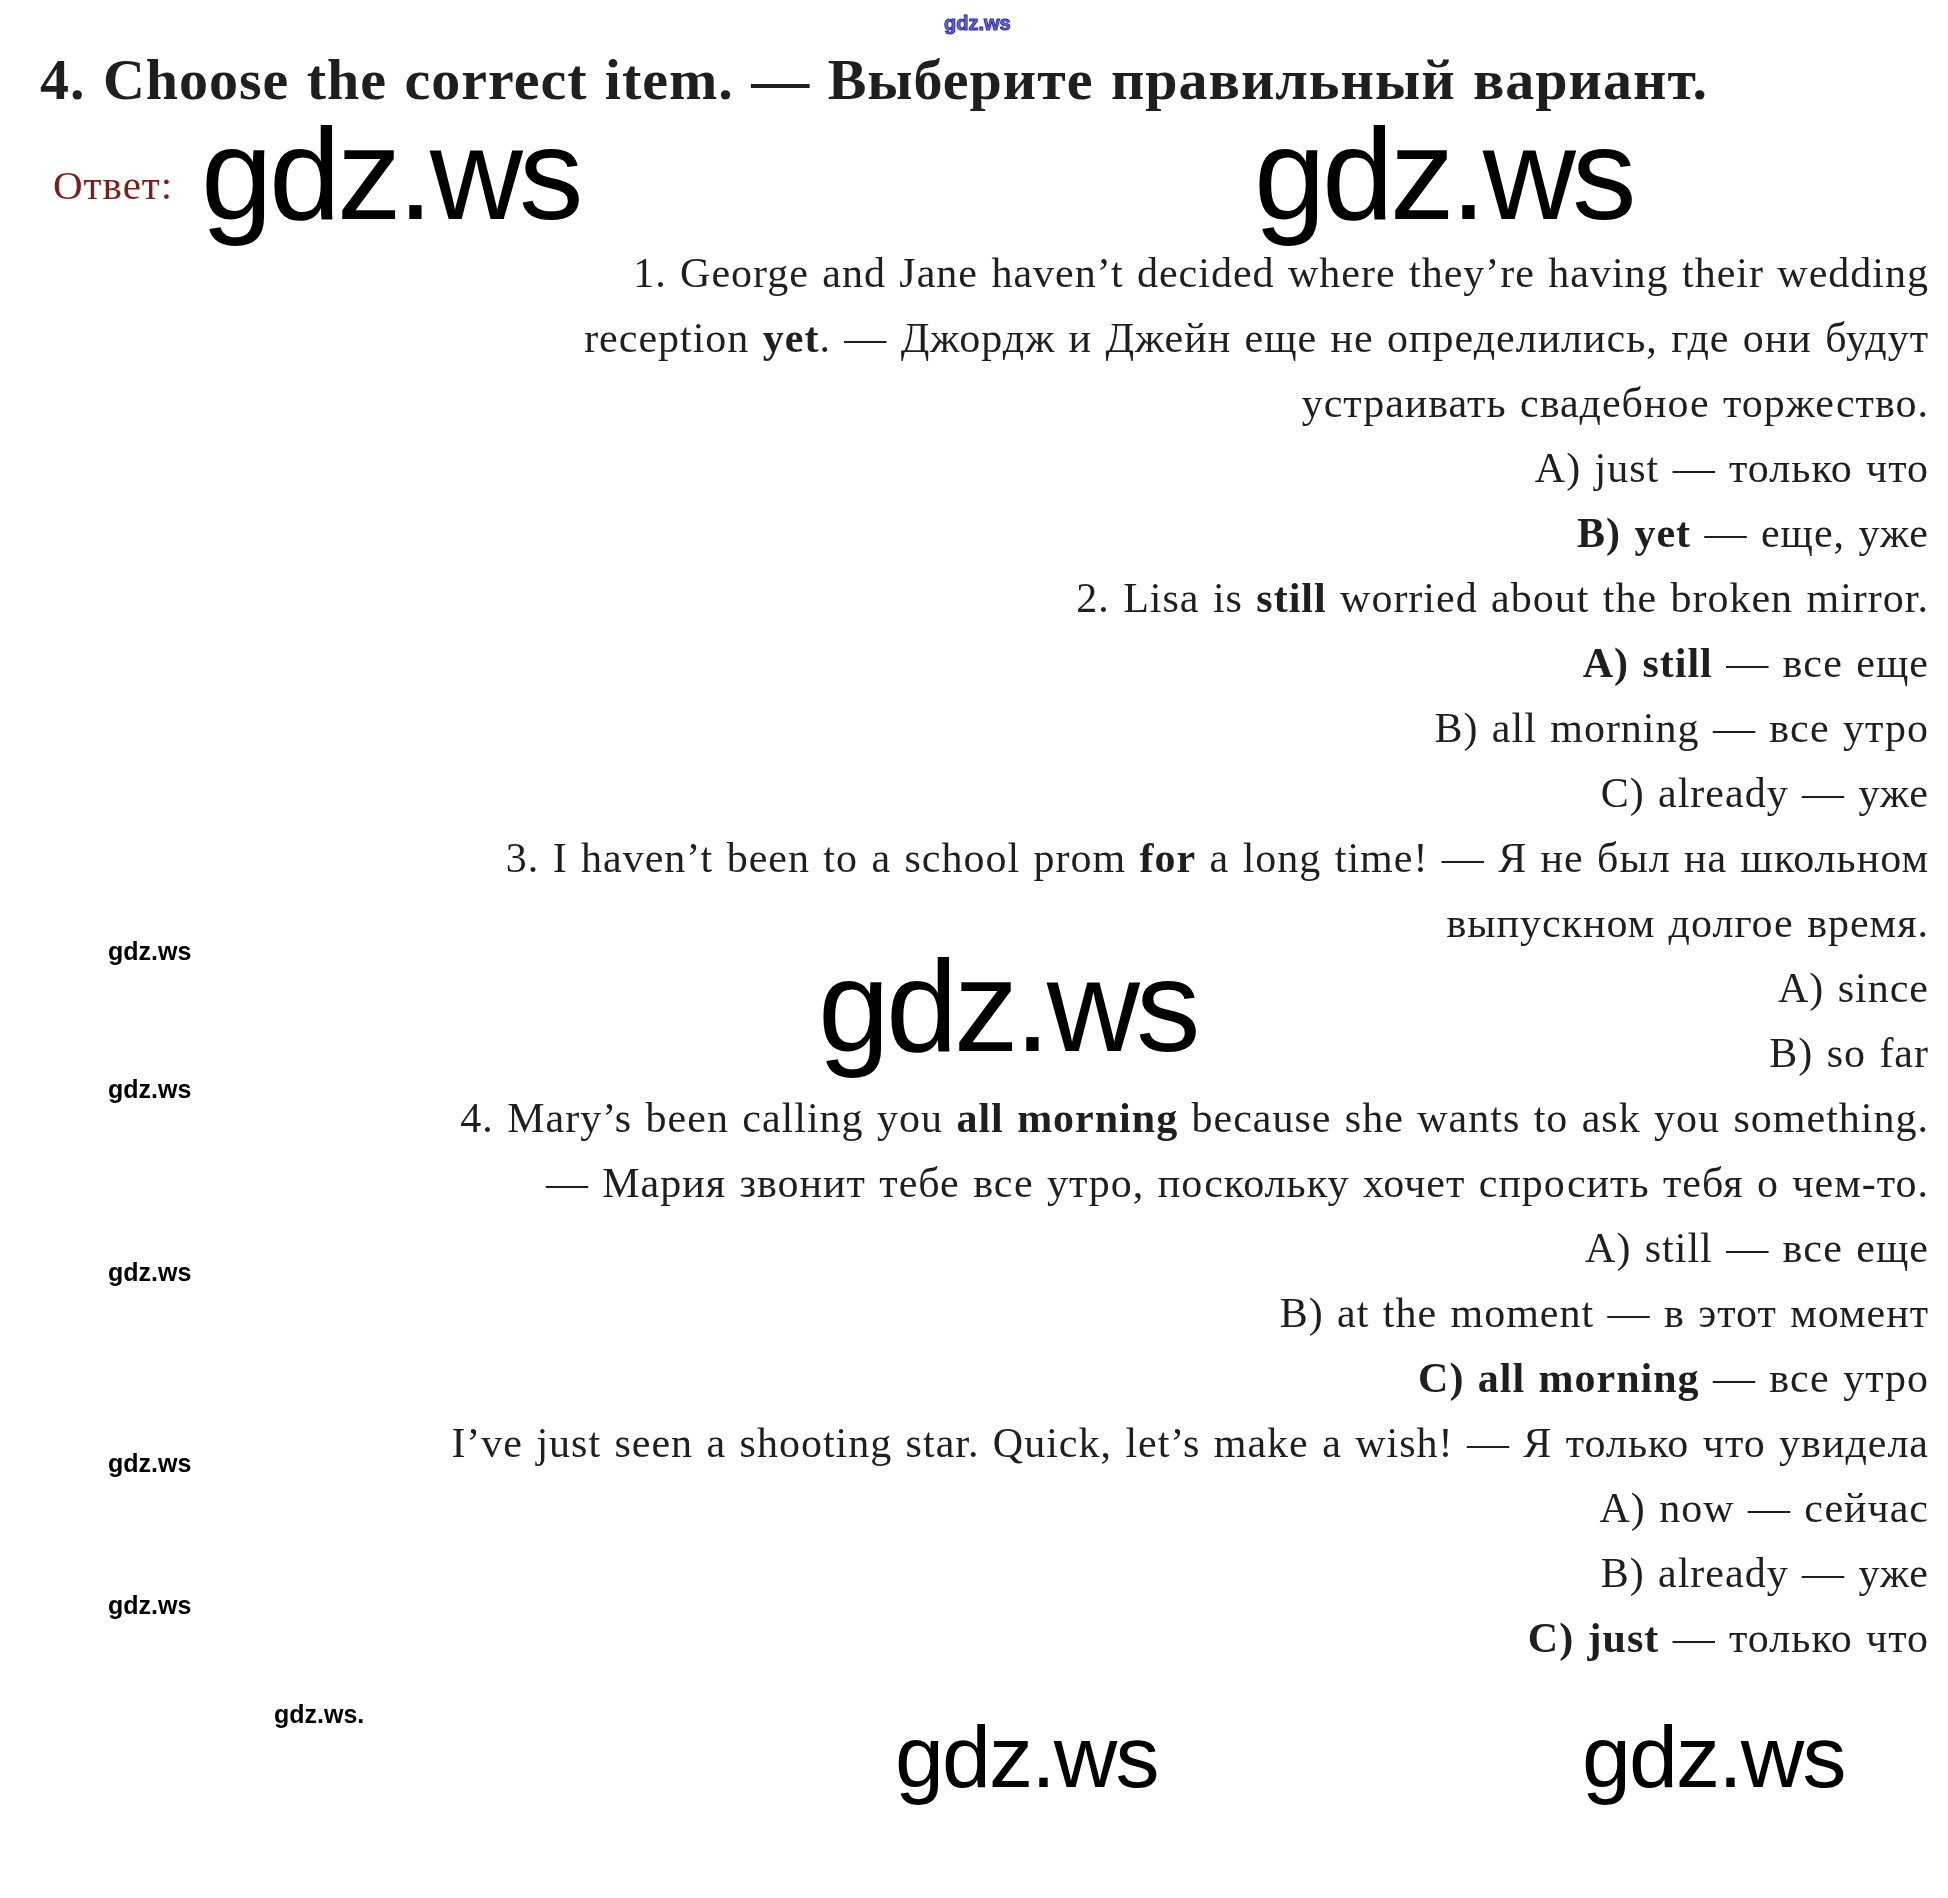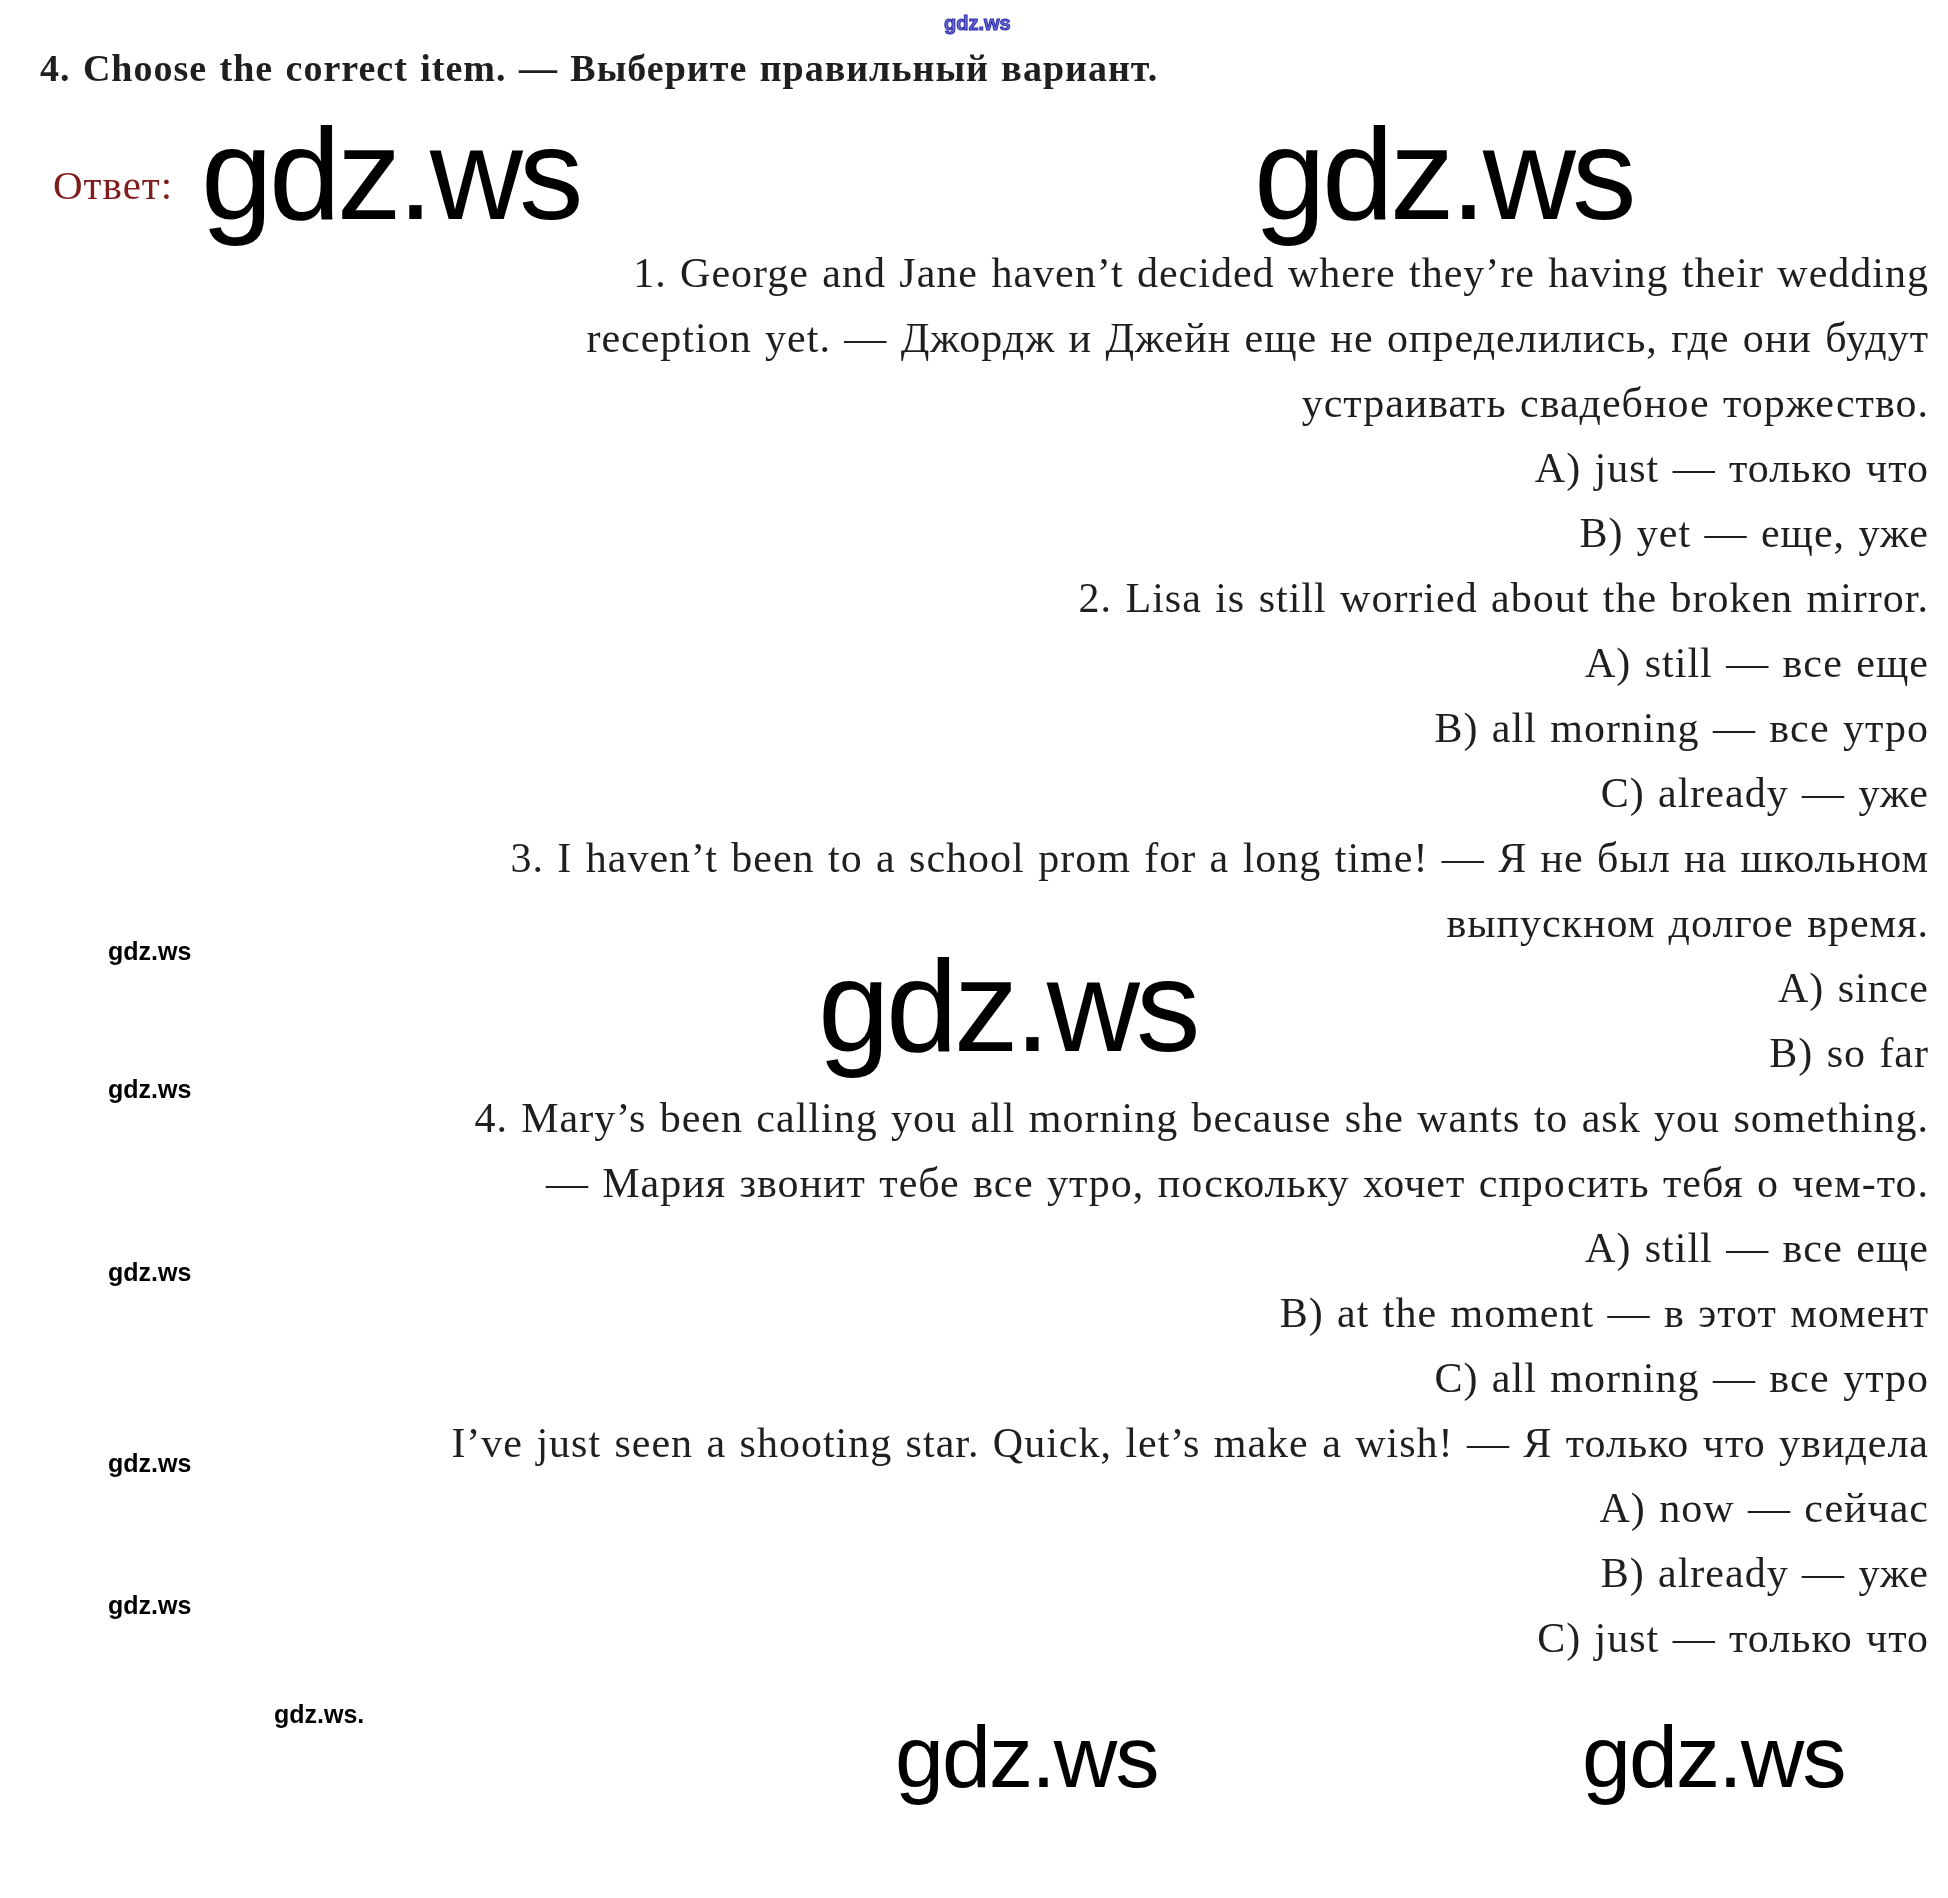--- a/index.html
+++ b/index.html
@@ -9,21 +9,21 @@
     height:1898px;
     background:#ffffff;
     overflow:hidden;
     font-family:"Liberation Serif", serif;
     color:#1f1f1f;
     margin-top:10px;
   }
   .heading{
     position:absolute;
     left:40px; top:36px;
-    font-size:38px;
+    font-size:58px;
     font-weight:bold;
     letter-spacing:1px;
     word-spacing:1.9px;
     white-space:nowrap;
   }
   .answer-label{
     position:absolute;
     left:53px; top:151px;
     font-size:41px;
     letter-spacing:1px;
@@ -34,21 +34,21 @@
     position:absolute;
     left:36px; top:231px;
     width:1893px;
     font-size:42px;
     line-height:65px;
     letter-spacing:1px;
     word-spacing:1.9px;
     text-align:right;
   }
   .line{white-space:nowrap;}
-  .b{font-weight:normal;}
+  .b{font-weight:bold;}
   
   .wm{
     position:absolute;
     font-family:"Liberation Sans", sans-serif;
     color:#000000;
     line-height:1;
     white-space:nowrap;
   }
   .wm-big{font-size:129px;letter-spacing:-3.8px;}
   .wm-big-1{left:201px;top:100px;}

